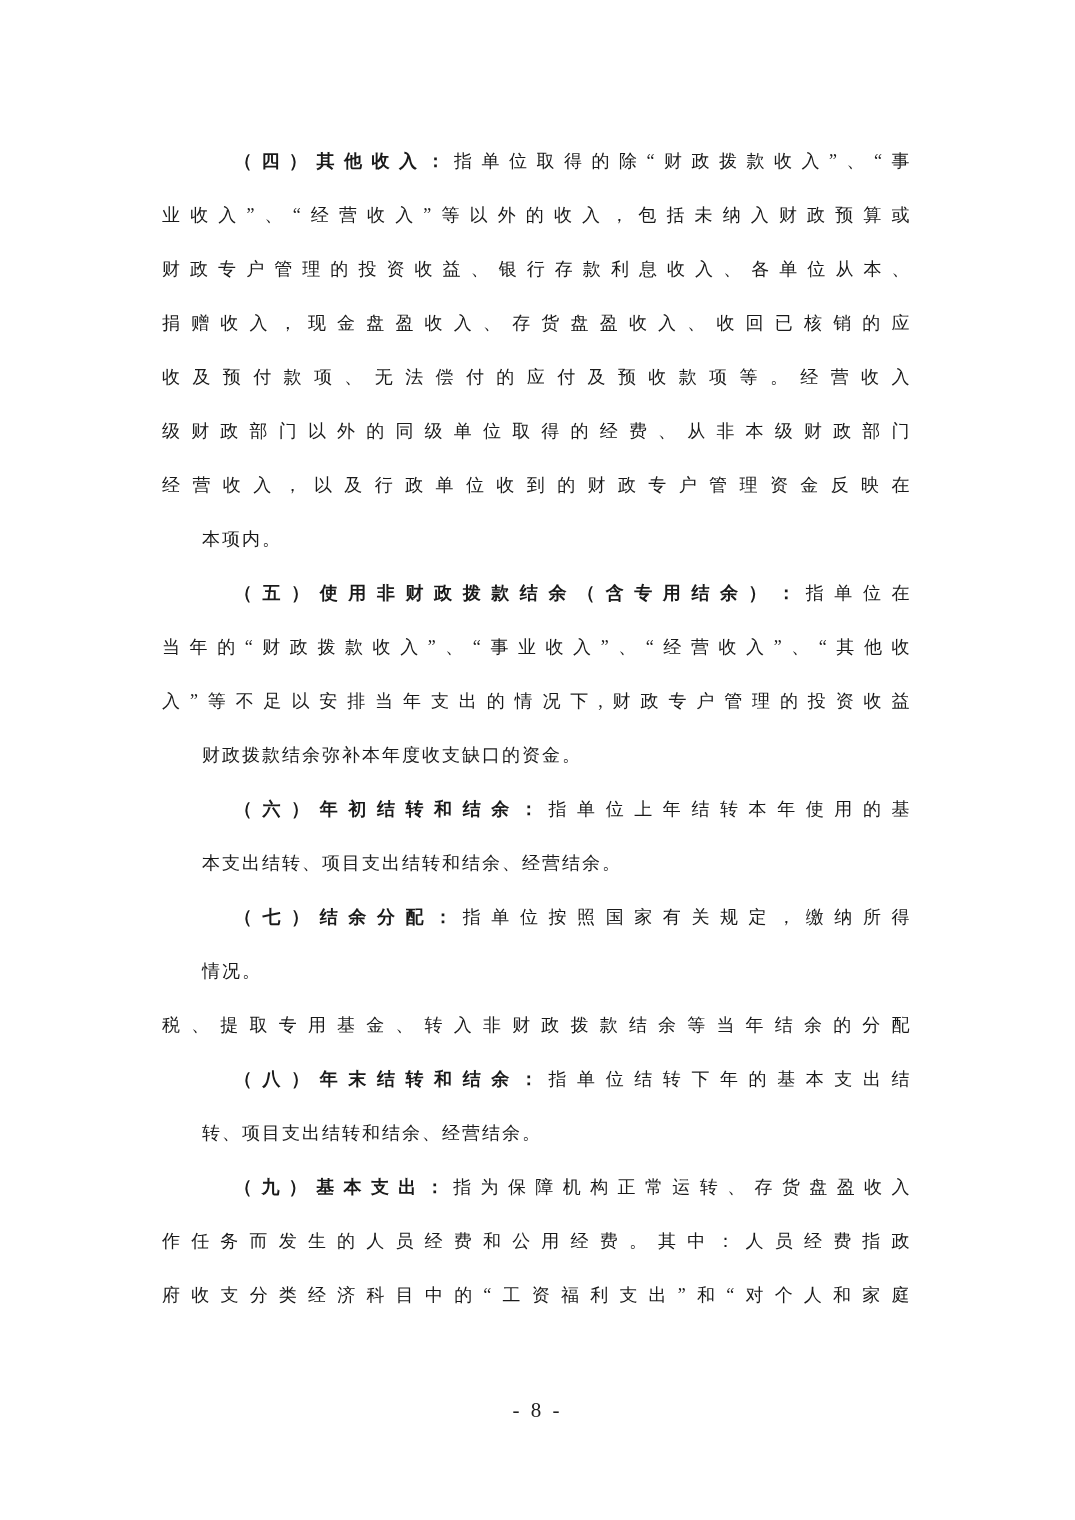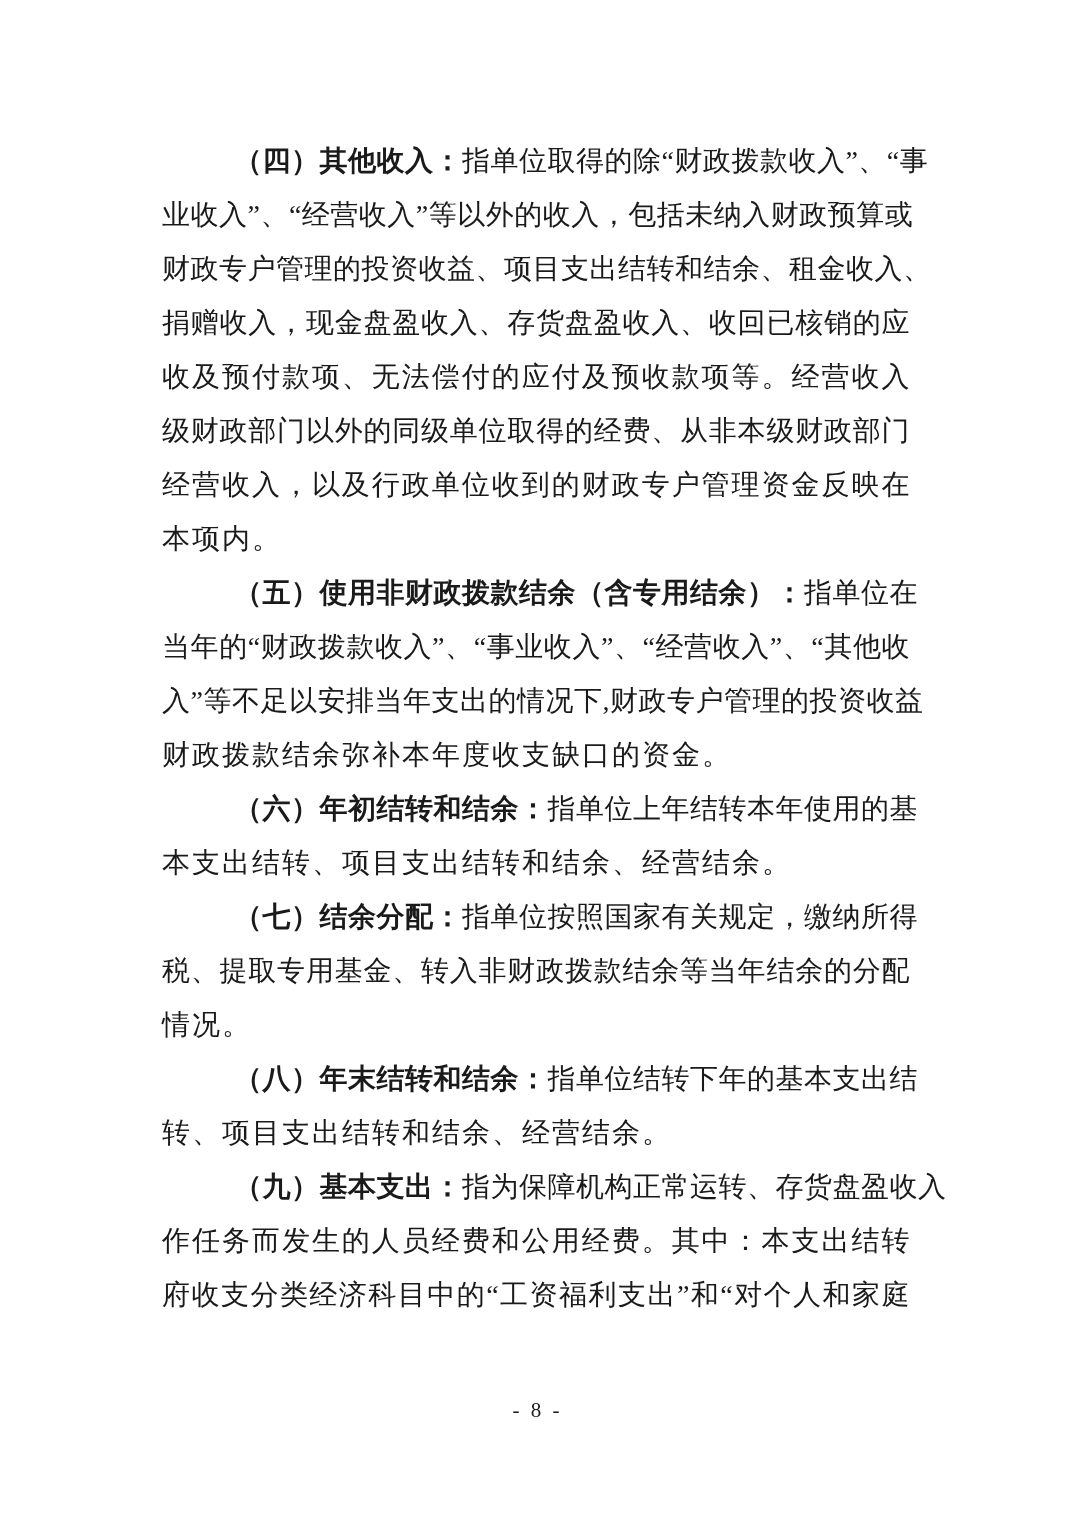--- a/index.html
+++ b/index.html
@@ -23,34 +23,35 @@
     top: 134px;
     width: 748px;
   }
   .paragraph {
     margin: 0;
     padding: 0;
   }
   .line {
     height: 54px;
     line-height: 54px;
-    font-size: 28px;
+    font-size: 18px;
     white-space: nowrap;
     text-align: justify;
     text-align-last: justify;
     -moz-text-align-last: justify;
     letter-spacing: 0.5px;
   }
   .line.first {
     text-indent: 72px;
   }
   .line.flush {
     text-align-last: left;
     -moz-text-align-last: left;
     letter-spacing: 2px;
+    margin-left: 40px;
   }
   .lead {
     font-weight: 700;
   }
   .page-number {
     position: absolute;
     left: 0;
     top: 1398px;
     width: 100%;
     text-align: center;
@@ -60,46 +61,46 @@
   }
 </style>
 </head>
 <body>
 
 <div class="page">
   <div class="content">
       <div class="paragraph">
         <div class="line first"><span class="lead">（四）其他收入：</span><span>指单位取得的除“财政拨款收入”、“事</span></div>
         <div class="line"><span>业收入”、“经营收入”等以外的收入，包括未纳入财政预算或</span></div>
-        <div class="line"><span>财政专户管理的投资收益、项目支出结转和结余、租金收入、</span></div>
+        <div class="line"><span>财政专户管理的投资收益、银行存款利息收入、各单位从本、</span></div>
         <div class="line"><span>捐赠收入，现金盘盈收入、存货盘盈收入、收回已核销的应</span></div>
         <div class="line"><span>收及预付款项、无法偿付的应付及预收款项等。经营收入</span></div>
         <div class="line"><span>级财政部门以外的同级单位取得的经费、从非本级财政部门</span></div>
         <div class="line"><span>经营收入，以及行政单位收到的财政专户管理资金反映在</span></div>
         <div class="line flush"><span>本项内。</span></div>
       </div>
       <div class="paragraph">
         <div class="line first"><span class="lead">（五）使用非财政拨款结余（含专用结余）：</span><span>指单位在</span></div>
         <div class="line"><span>当年的“财政拨款收入”、“事业收入”、“经营收入”、“其他收</span></div>
         <div class="line"><span>入”等不足以安排当年支出的情况下,财政专户管理的投资收益</span></div>
         <div class="line flush"><span>财政拨款结余弥补本年度收支缺口的资金。</span></div>
       </div>
       <div class="paragraph">
         <div class="line first"><span class="lead">（六）年初结转和结余：</span><span>指单位上年结转本年使用的基</span></div>
         <div class="line flush"><span>本支出结转、项目支出结转和结余、经营结余。</span></div>
       </div>
       <div class="paragraph">
         <div class="line first"><span class="lead">（七）结余分配：</span><span>指单位按照国家有关规定，缴纳所得</span></div>
+        <div class="line flush"><span>情况。</span></div>
         <div class="line"><span>税、提取专用基金、转入非财政拨款结余等当年结余的分配</span></div>
-        <div class="line flush"><span>情况。</span></div>
       </div>
       <div class="paragraph">
         <div class="line first"><span class="lead">（八）年末结转和结余：</span><span>指单位结转下年的基本支出结</span></div>
         <div class="line flush"><span>转、项目支出结转和结余、经营结余。</span></div>
       </div>
       <div class="paragraph">
         <div class="line first"><span class="lead">（九）基本支出：</span><span>指为保障机构正常运转、存货盘盈收入</span></div>
-        <div class="line"><span>作任务而发生的人员经费和公用经费。其中：本支出结转</span></div>
+        <div class="line"><span>作任务而发生的人员经费和公用经费。其中：人员经费指政</span></div>
         <div class="line"><span>府收支分类经济科目中的“工资福利支出”和“对个人和家庭</span></div>
       </div>
     </div>
   <div class="page-number">- 8 -</div>
 </div>
 
 </body></html>

